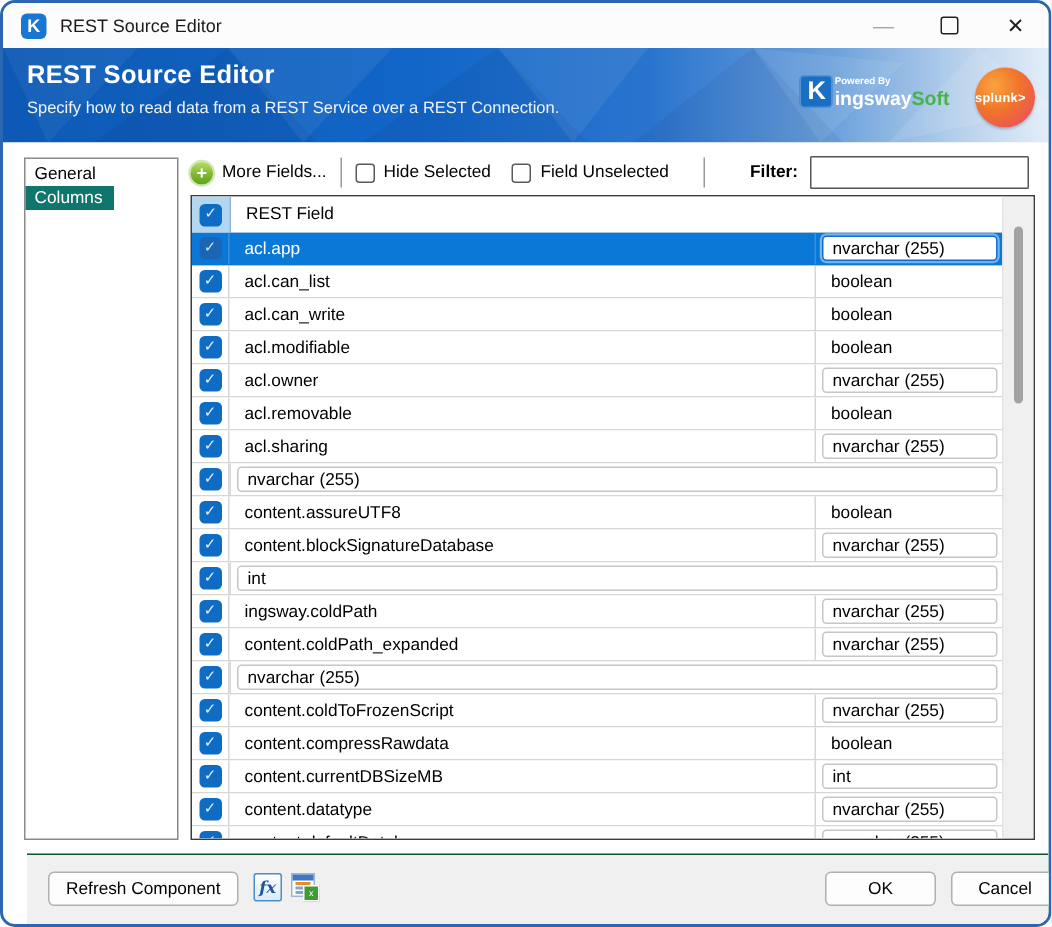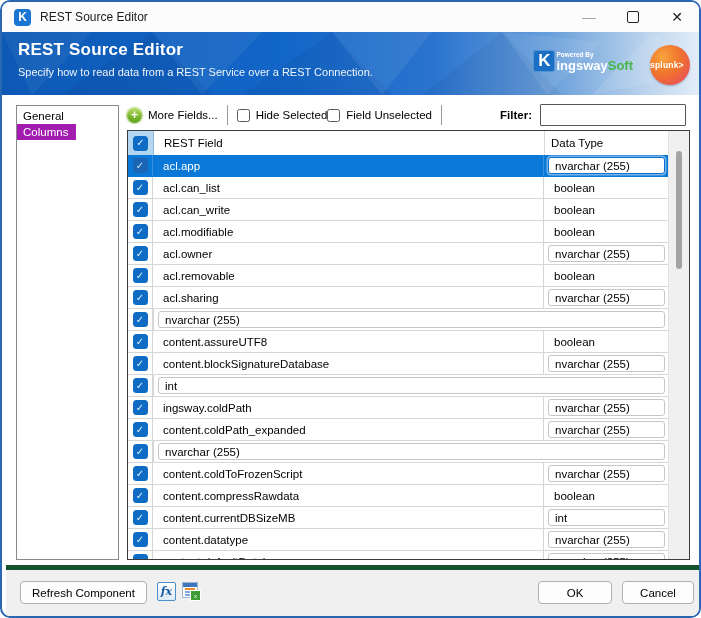--- a/index.html
+++ b/index.html
@@ -33,31 +33,31 @@
   .ks-name .soft{color:#46b549;}
   .splunk{position:absolute;right:9px;top:13px;width:40px;height:40px;border-radius:50%;
     background:radial-gradient(circle at 32% 30%,#f8a43c 0%,#f0732c 45%,#e8456a 100%);
     display:flex;align-items:center;box-shadow:0 1px 2px rgba(0,0,60,.25);}
   .splunk span{color:#fff;font-size:8.5px;font-weight:bold;letter-spacing:.2px;}
 
   
   .body{position:absolute;left:0;top:93px;right:0;bottom:46px;background:#fff;}
   .sidebar{position:absolute;left:14px;top:10px;width:103px;height:455px;background:#fff;border:1px solid #8a8a8a;box-sizing:border-box;padding-top:2px;}
   .side-item{font-size:11.5px;color:#000;padding:2px 6px;margin:0 0 0 0;}
-  .side-item.selected{background:#a21caf;color:#fff;width:max-content;padding-right:8px;}
+  .side-item.selected{background:#0f766e;color:#fff;width:max-content;padding-right:8px;}
 
   
   .toolbar{position:absolute;left:125px;top:7px;right:13px;height:26px;display:flex;align-items:center;font-size:11.5px;color:#000;}
   .plus-icon{width:15px;height:15px;border-radius:50%;
     background:linear-gradient(180deg,#b6dd66 0%,#7db832 55%,#61a21c 100%);
     box-shadow:0 0 0 1.5px rgba(160,200,90,.45);
     color:#fff;font-weight:bold;font-size:12px;display:flex;align-items:center;justify-content:center;margin-right:6px;line-height:1;}
   .tool-sep{width:1px;height:20px;background:#9a9a9a;margin:0 9px;}
   .cb{width:13px;height:13px;border:1px solid #5a5a5a;border-radius:2.5px;background:#fff;margin-right:6px;box-sizing:border-box;}
-  .tool-check{display:flex;align-items:center;}
+  .tool-check{display:flex;align-items:center;margin-right:14px;}
   .filter-label{margin-left:auto;margin-right:8px;font-weight:bold;}
   .filter-input{width:146px;height:22px;border:1px solid #555;background:#fff;box-sizing:border-box;font-size:11.5px;padding:0 4px;border-radius:1px;}
 
   
   .grid{position:absolute;left:125px;top:35px;width:563px;height:430px;border:1.5px solid #3c3c3c;box-sizing:border-box;background:#fff;overflow:hidden;}
   .grid-header{position:absolute;left:0;top:0;right:20px;height:24px;background:#fff;border-bottom:1px solid #bfbfbf;display:flex;}
   .gh-check{width:25px;background:#b3d7f1;border-right:1px solid #8fb8d8;display:flex;align-items:center;justify-content:center;}
   .gh-field{flex:0 0 390px;display:flex;align-items:center;padding-left:10px;font-size:11.5px;color:#000;box-sizing:border-box;}
   .gh-type{flex:1;display:flex;align-items:center;padding-left:6px;font-size:11.5px;color:#000;border-left:1px solid #d9d9d9;}
   .grid-body{position:absolute;left:0;top:24px;right:20px;bottom:0;overflow:hidden;}
@@ -72,21 +72,21 @@
   .grid-row.selected{background:#0a78d7;border-bottom-color:#0a78d7;}
   .grid-row.selected .gr-check{border-right-color:#3a8fdd;}
   .grid-row.selected .check-box{background:#1b66b4;color:#cfe4f8;}
   .grid-row.selected .gr-field{color:#fff;}
   .grid-row.selected .gr-type{border-left-color:#3a8fdd;color:#000;}
   .grid-row.selected .type-value.boxed{border:1.5px solid #0f6fd0;box-shadow:0 0 0 1.5px #74b2e8;background:#fff;}
   .scrollbar{position:absolute;top:0;right:0;width:20px;bottom:0;background:#f0f0f0;border-left:1px solid #e2e2e2;}
   .scroll-thumb{position:absolute;left:7px;top:20px;width:6px;height:118px;border-radius:3px;background:#a3a3a3;}
 
   
-  .footer{position:absolute;left:4px;right:0;bottom:0;height:46px;background:#f0f0f0;border-top:5px solid #14532d;}
+  .footer{position:absolute;left:16px;right:0;bottom:0;height:46px;background:#f0f0f0;border-top:1px solid #14532d;}
   .btn{position:absolute;top:11px;height:23px;background:#fdfdfd;border:1px solid #b0b0b0;border-radius:4px;
     font-size:11.5px;color:#000;display:flex;align-items:center;justify-content:center;box-sizing:border-box;}
   .btn.refresh{left:14px;width:127px;}
   .btn.ok{left:532px;width:74px;}
   .btn.cancel{left:616px;width:72px;}
   .fx-btn{position:absolute;left:151px;top:12px;width:19px;height:19px;border:1px solid #4a8fc7;border-radius:2px;
     background:linear-gradient(180deg,#fefefe,#dceaf6);display:flex;align-items:center;justify-content:center;
     font-family:"DejaVu Serif",serif;font-style:italic;font-weight:bold;font-size:11px;color:#1a57a0;box-sizing:border-box;}
   .sheet-btn{position:absolute;left:175px;top:12px;width:20px;height:19px;}
   .sheet{position:absolute;left:1px;top:0;width:16px;height:16px;background:#fff;border:1px solid #9db6cc;box-sizing:border-box;}
@@ -163,21 +163,20 @@
         <div class="filter-label">Filter:</div>
         <input class="filter-input" type="text" value="" style="">
       </div>
 
       <div class="grid">
         <div class="grid-header">
           <div class="gh-check">
             <span class="check-box">✓</span>
           </div>
           <div class="gh-field">REST Field</div>
-          <div class="gh-type">Data Type</div>
         </div>
         <div class="grid-body">
   <div class="grid-row selected">
     <div class="gr-check">
       <span class="check-box">✓</span>
     </div>
     <div class="gr-field">
                 <span class="field-label">acl.app</span>
               </div>
     <div class="gr-type">

